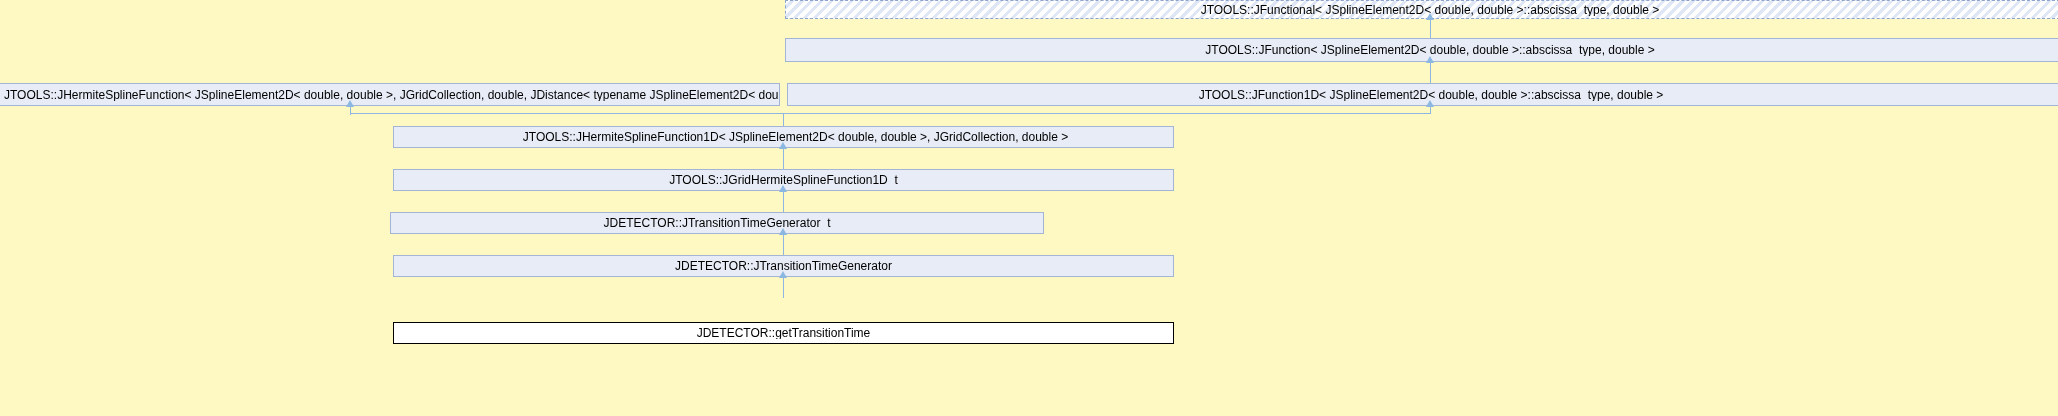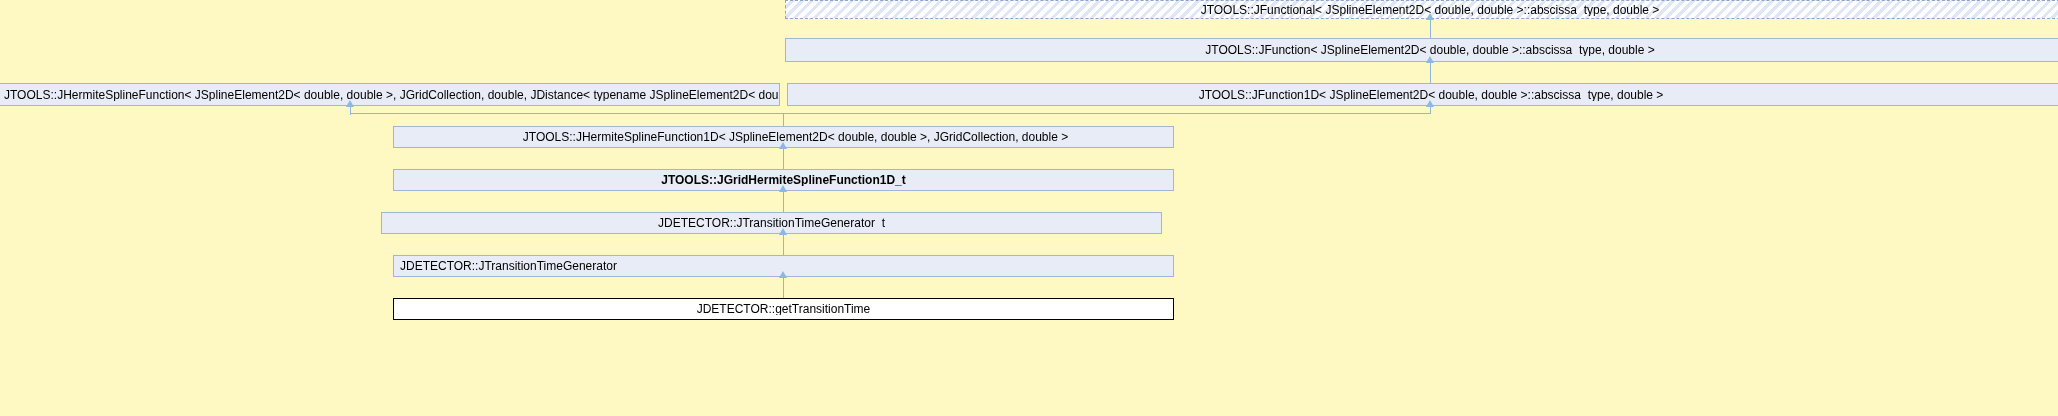--- a/index.html
+++ b/index.html
@@ -44,20 +44,21 @@
       #dfe6f5 0px,
       #dfe6f5 3px,
       #ffffff 3px,
       #ffffff 7px
     );
   }
   
   .node.current {
     background: #ffffff;
     border: 1px solid #000000;
+    margin-top: 24px;
   }
   .node .label {
     padding: 0 6px;
     overflow: hidden;
     text-overflow: clip;
   }
   
   .edge {
     position: absolute;
     background: #8bb7e0;
@@ -112,36 +113,36 @@
   <div class="edge v" style="left:783px; top:113px; width:1px; height:13px;"></div>
   <div class="edge v" style="left:350px; top:113px; height:2px;"></div>
 
   <div class="node filled" style="left:393px; top:126px; width:781px; height:22px;">
     <span class="label" style="width:100%; text-align:center;padding-left:30px;">JTOOLS::JHermiteSplineFunction1D&lt; JSplineElement2D&lt; double, double &gt;, JGridCollection, double &gt;</span>
   </div>
 
   <div class="edge v" style="left:783px; top:148px; height:21px;"></div>
   <div class="arrow-up" style="left:779px; top:142px;"></div>
 
-  <div class="node filled" style="left:393px; top:169px; width:781px; height:22px;font-weight:bold;">
+  <div class="node filled" style="left:393px; top:169px; width:781px; height:22px;">
     <span class="label" style="width:100%; text-align:center;">JTOOLS::JGridHermiteSplineFunction1D_t</span>
   </div>
 
   <div class="edge v" style="left:783px; top:191px; height:21px;"></div>
   <div class="arrow-up" style="left:779px; top:185px;"></div>
 
-  <div class="node filled" style="left:381px; top:212px; width:781px; height:22px;">
+  <div class="node filled" style="left:390px; top:212px; width:654px; height:22px;">
     <span class="label" style="width:100%; text-align:center;">JDETECTOR::JTransitionTimeGenerator_t</span>
   </div>
 
   <div class="edge v" style="left:783px; top:234px; height:21px;"></div>
   <div class="arrow-up" style="left:779px; top:228px;"></div>
 
   <div class="node filled" style="left:393px; top:255px; width:781px; height:22px;">
-    <span class="label" style="width:100%; text-align:left;">JDETECTOR::JTransitionTimeGenerator</span>
+    <span class="label" style="width:100%; text-align:center;">JDETECTOR::JTransitionTimeGenerator</span>
   </div>
 
   <div class="edge v" style="left:783px; top:277px; height:21px;"></div>
   <div class="arrow-up" style="left:779px; top:271px;"></div>
 
   <div class="node current" style="left:393px; top:298px; width:781px; height:22px;">
     <span class="label" style="width:100%; text-align:center;">JDETECTOR::getTransitionTime</span>
   </div>
 
 </div>

